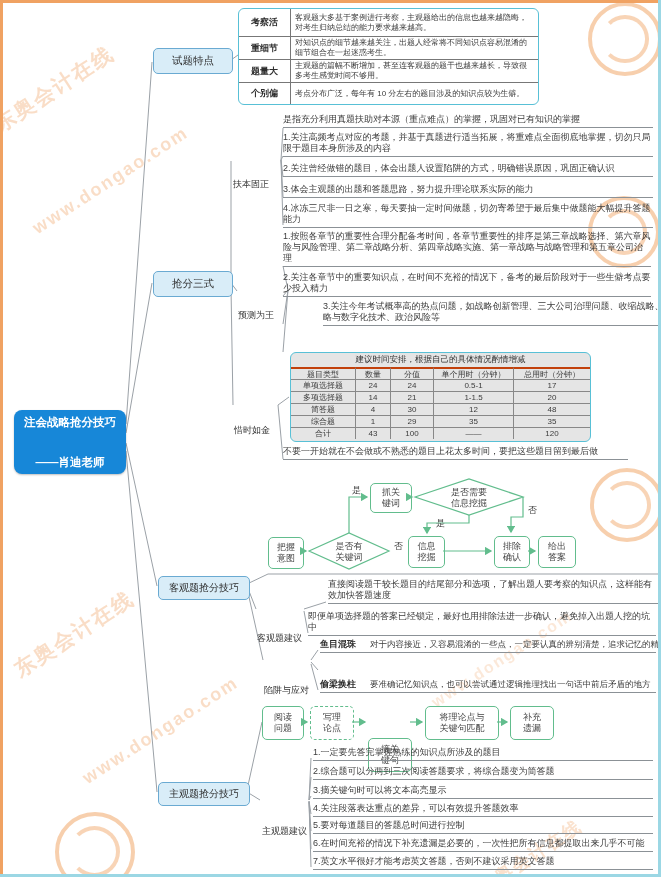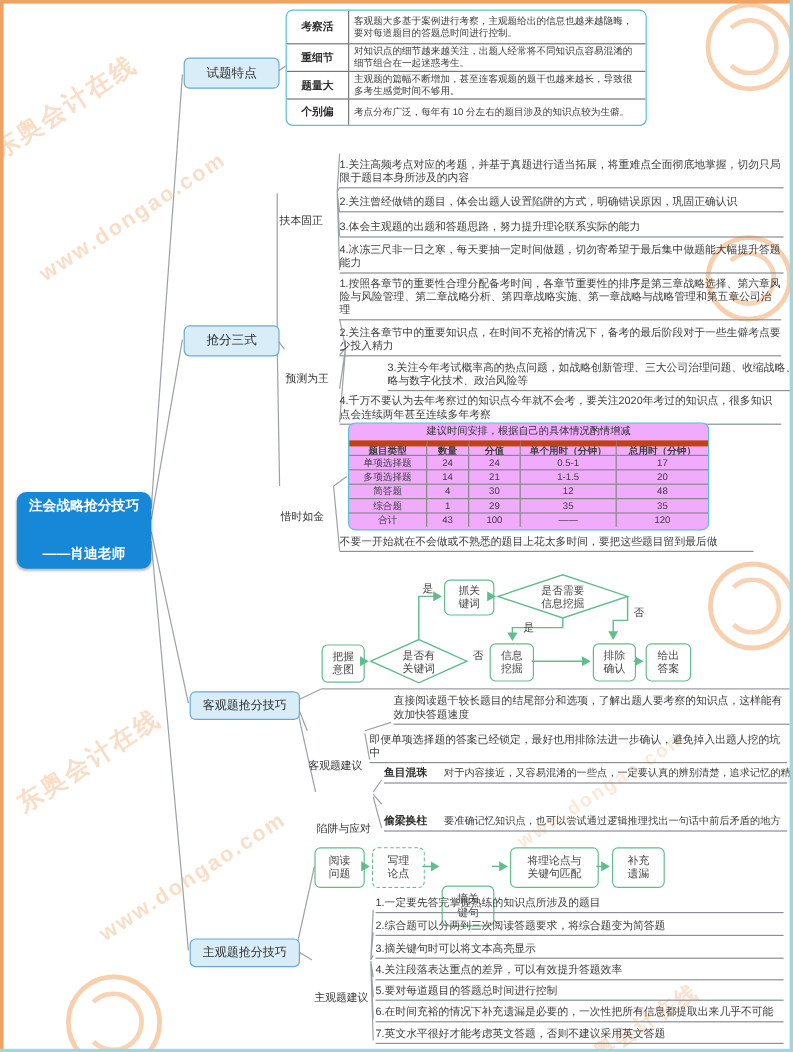--- a/index.html
+++ b/index.html
@@ -33,26 +33,26 @@
   .trap{position:absolute;z-index:2;font-size:8.5px;color:#3c3c3c;line-height:11px;
         border-bottom:1px solid #8b9196;padding-bottom:2px;white-space:nowrap;}
   .trapk{font-weight:bold;color:#2e2e2e;margin-right:14px;font-size:9px;}
   
   .tbl1{position:absolute;z-index:2;border:1.5px solid #58c0d6;border-radius:6px;overflow:hidden;
         display:grid;grid-template-columns:52px 1fr;grid-template-rows:27px 23px 23px 22px;background:#fff;}
   .t1k{border-right:1px solid #777;display:flex;align-items:center;justify-content:center;
        font-size:9px;font-weight:bold;color:#2e2e2e;}
   .t1v{font-size:8px;color:#3c3c3c;line-height:10px;padding:1px 4px;display:flex;align-items:center;}
   .bt{border-top:1px solid #777;}
-  .tbl2{position:absolute;z-index:2;border:1.5px solid #58c0d6;border-radius:6px;overflow:hidden;background:#f0abfc;}
+  .tbl2{position:absolute;z-index:2;border:1.5px solid #58c0d6;border-radius:6px;overflow:hidden;background:#e5e5e5;}
   .t2title{height:14px;display:flex;align-items:center;justify-content:center;
         font-size:8.5px;color:#333;}
   .t2grid{display:grid;grid-template-columns:65px 35px 43px 80px 1fr;grid-auto-rows:12px;}
   .t2grid div{display:flex;align-items:center;justify-content:center;font-size:8px;color:#3c3c3c;}
-  .t2h{font-weight:bold;color:#2e2e2e;border-top:5px solid #c2410c;}
+  .t2h{font-weight:normal;color:#2e2e2e;border-top:2px solid #c2410c;}
   .vr{border-right:1px solid #888;}
   .rt{border-top:1px solid #888;}
   
   .gbox{position:absolute;z-index:2;border:1.2px solid #62bd8d;border-radius:5px;background:transparent;
         display:flex;align-items:center;justify-content:center;color:#444;font-size:9px;line-height:11px;text-align:center;}
   .gbox.dashed{border-style:dashed;}
   .gbox .t{display:inline-block;width:20px;}
   .gbox .t5{display:inline-block;width:48px;}
   .dtext{position:absolute;z-index:2;font-size:9px;color:#444;line-height:10.5px;text-align:center;}
   .flbl{position:absolute;z-index:2;font-size:9px;color:#444;}
@@ -118,42 +118,42 @@
   </svg>
 
   <div class="root" style="left:14px;top:410px;width:112px;height:64px;gap:24px;">
     <span>注会战略抢分技巧</span>
     <span>——肖迪老师</span>
   </div>
 
   <div class="bbox" style="left:153px;top:48px;width:78px;height:24px;">试题特点</div>
   <div class="tbl1" style="left:238px;top:8px;width:299px;height:95px;">
     <div class="t1k">考察活</div>
-    <div class="t1v">客观题大多基于案例进行考察，主观题给出的信息也越来越隐晦，要对每道题目的答题总时间进行控制。</div>
+    <div class="t1v">客观题大多基于案例进行考察，主观题给出的信息也越来越隐晦，对考生归纳总结的能力要求越来越高。</div>
     <div class="t1k bt">重细节</div>
     <div class="t1v bt">对知识点的细节越来越关注，出题人经常将不同知识点容易混淆的细节组合在一起迷惑考生。</div>
     <div class="t1k bt">题量大</div>
     <div class="t1v bt">主观题的篇幅不断增加，甚至连客观题的题干也越来越长，导致很多考生感觉时间不够用。</div>
     <div class="t1k bt">个别偏</div>
     <div class="t1v bt">考点分布广泛，每年有 10 分左右的题目涉及的知识点较为生僻。</div>
   </div>
 
   <div class="bbox" style="left:153px;top:271px;width:78px;height:24px;">抢分三式</div>
 
   <div class="label" style="left:233px;top:150px;">扶本固正</div>
+  <div class="item" style="left:283px;top:114px;width:370px;">是指充分利用真题扶助对本源（重点难点）的掌握，巩固对已有知识的掌握</div>
   <div class="item" style="left:283px;top:132px;width:370px;">1.关注高频考点对应的考题，并基于真题进行适当拓展，将重难点全面彻底地掌握，切勿只局限于题目本身所涉及的内容</div>
   <div class="item" style="left:283px;top:163px;width:370px;">2.关注曾经做错的题目，体会出题人设置陷阱的方式，明确错误原因，巩固正确认识</div>
   <div class="item" style="left:283px;top:184px;width:370px;">3.体会主观题的出题和答题思路，努力提升理论联系实际的能力</div>
   <div class="item" style="left:283px;top:203px;width:370px;">4.冰冻三尺非一日之寒，每天要抽一定时间做题，切勿寄希望于最后集中做题能大幅提升答题能力</div>
 
   <div class="label" style="left:238px;top:281px;">预测为王</div>
   <div class="item" style="left:283px;top:231px;width:368px;">1.按照各章节的重要性合理分配备考时间，各章节重要性的排序是第三章战略选择、第六章风险与风险管理、第二章战略分析、第四章战略实施、第一章战略与战略管理和第五章公司治理</div>
   <div class="item" style="left:283px;top:272px;width:368px;">2.关注各章节中的重要知识点，在时间不充裕的情况下，备考的最后阶段对于一些生僻考点要少投入精力</div>
   <div class="item" style="left:283px;top:301px;width:368px;margin-left:40px;">3.关注今年考试概率高的热点问题，如战略创新管理、三大公司治理问题、收缩战略、公司战略与数字化技术、政治风险等</div>
-  <div class="item" style="left:283px;top:329px;width:368px;">4.千万不要认为去年考察过的知识点今年就不会考，要关注2020年考过的知识点，很多知识点会连续两年甚至连续多年考察</div>
 
   <div class="label" style="left:234px;top:396px;">惜时如金</div>
   <div class="tbl2" style="left:290px;top:352px;width:299px;height:88px;">
     <div class="t2title">建议时间安排，根据自己的具体情况酌情增减</div>
     <div class="t2grid">
       <div class="t2h vr">题目类型</div>
       <div class="t2h vr">数量</div>
       <div class="t2h vr">分值</div>
       <div class="t2h vr">单个用时（分钟）</div>
       <div class="t2h">总用时（分钟）</div>

